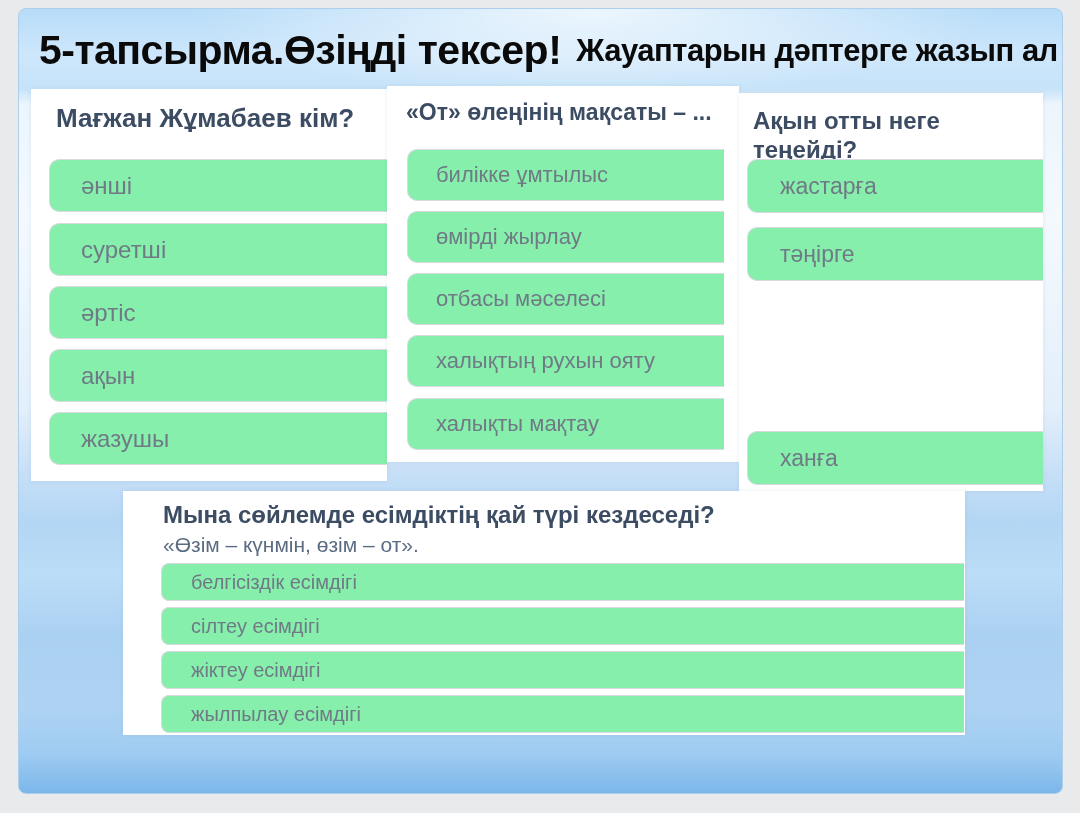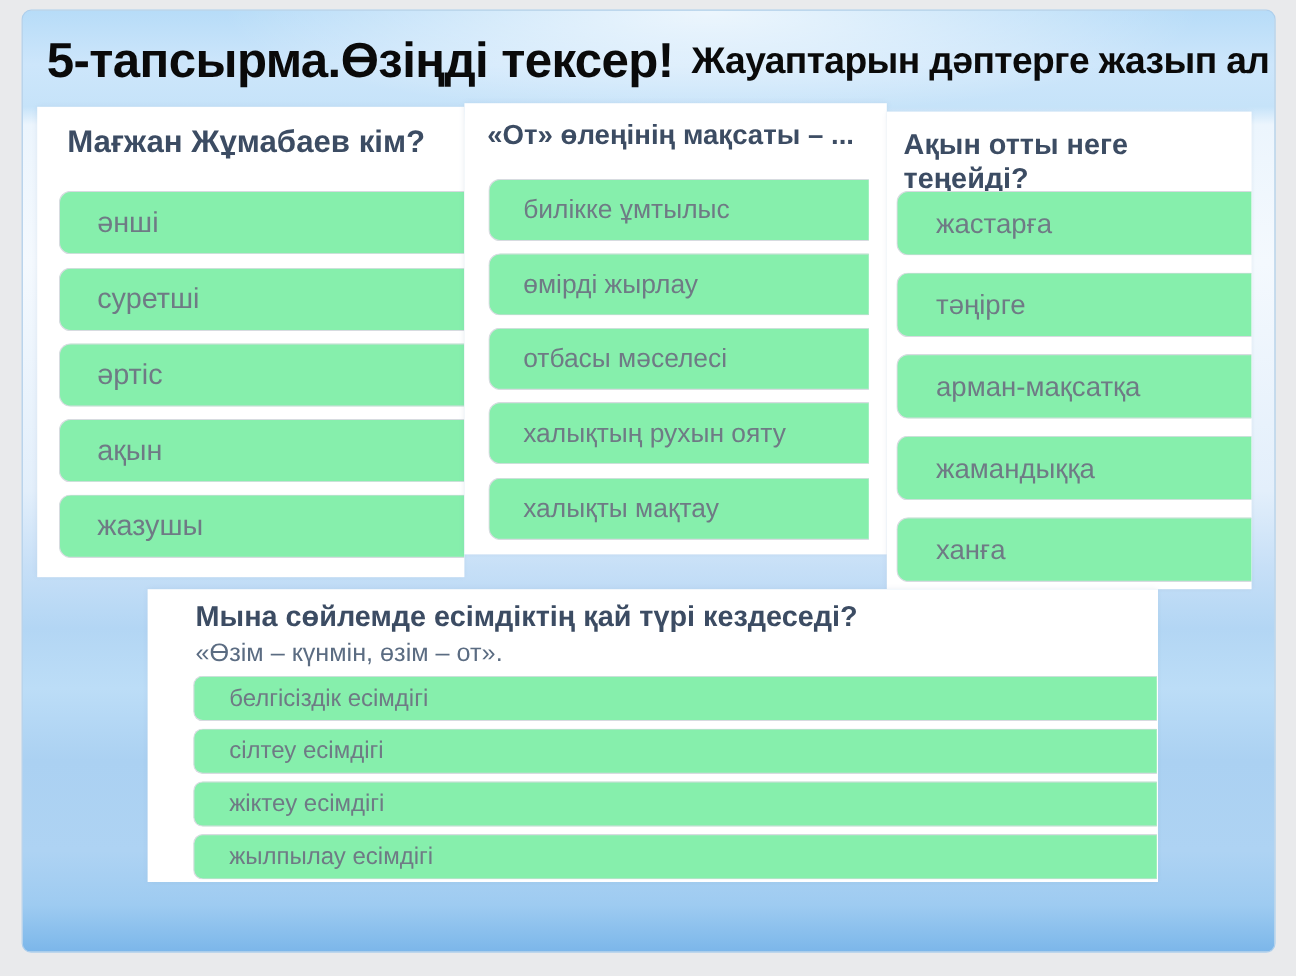--- a/index.html
+++ b/index.html
@@ -123,22 +123,20 @@
       <div class="option" style="top:125px">өмірді жырлау</div>
       <div class="option" style="top:187px">отбасы мәселесі</div>
       <div class="option" style="top:249px">халықтың рухын ояту</div>
       <div class="option" style="top:312px">халықты мақтау</div>
     </div>
 
     <div class="panel" id="panel3">
       <div class="question">Ақын отты неге теңейді?</div>
       <div class="option" style="top:66px">жастарға</div>
       <div class="option" style="top:134px">тәңірге</div>
-      <div class="option" style="top:202px">арман-мақсатқа</div>
-      <div class="option" style="top:270px">жамандыққа</div>
       <div class="option" style="top:338px">ханға</div>
     </div>
 
     <div class="panel" id="panel4">
       <div class="question">Мына сөйлемде есімдіктің қай түрі кездеседі?</div>
       <div class="subtitle">«Өзім – күнмін, өзім – от».</div>
       <div class="option" style="top:72px">белгісіздік есімдігі</div>
       <div class="option" style="top:116px">сілтеу есімдігі</div>
       <div class="option" style="top:160px">жіктеу есімдігі</div>
       <div class="option" style="top:204px">жылпылау есімдігі</div>

